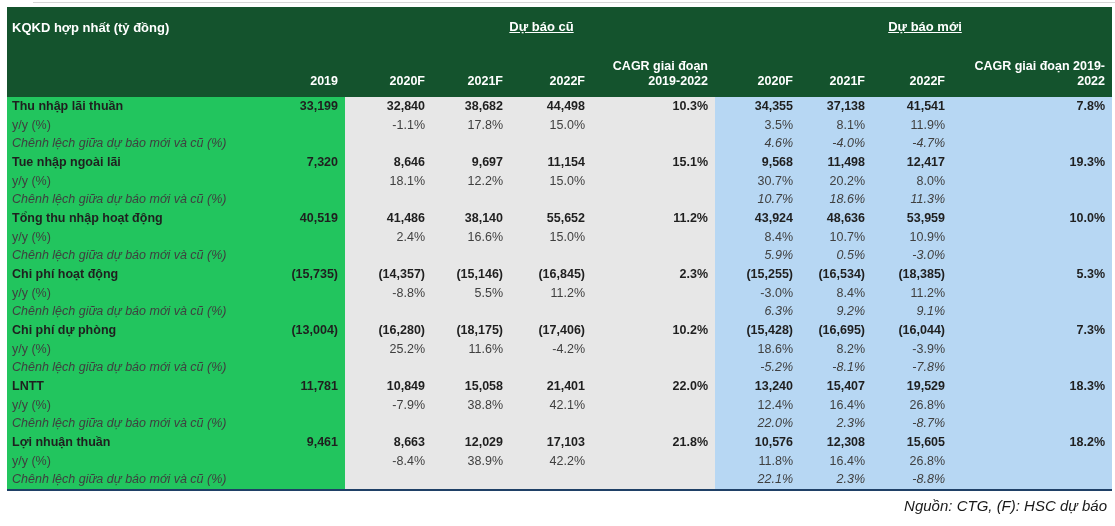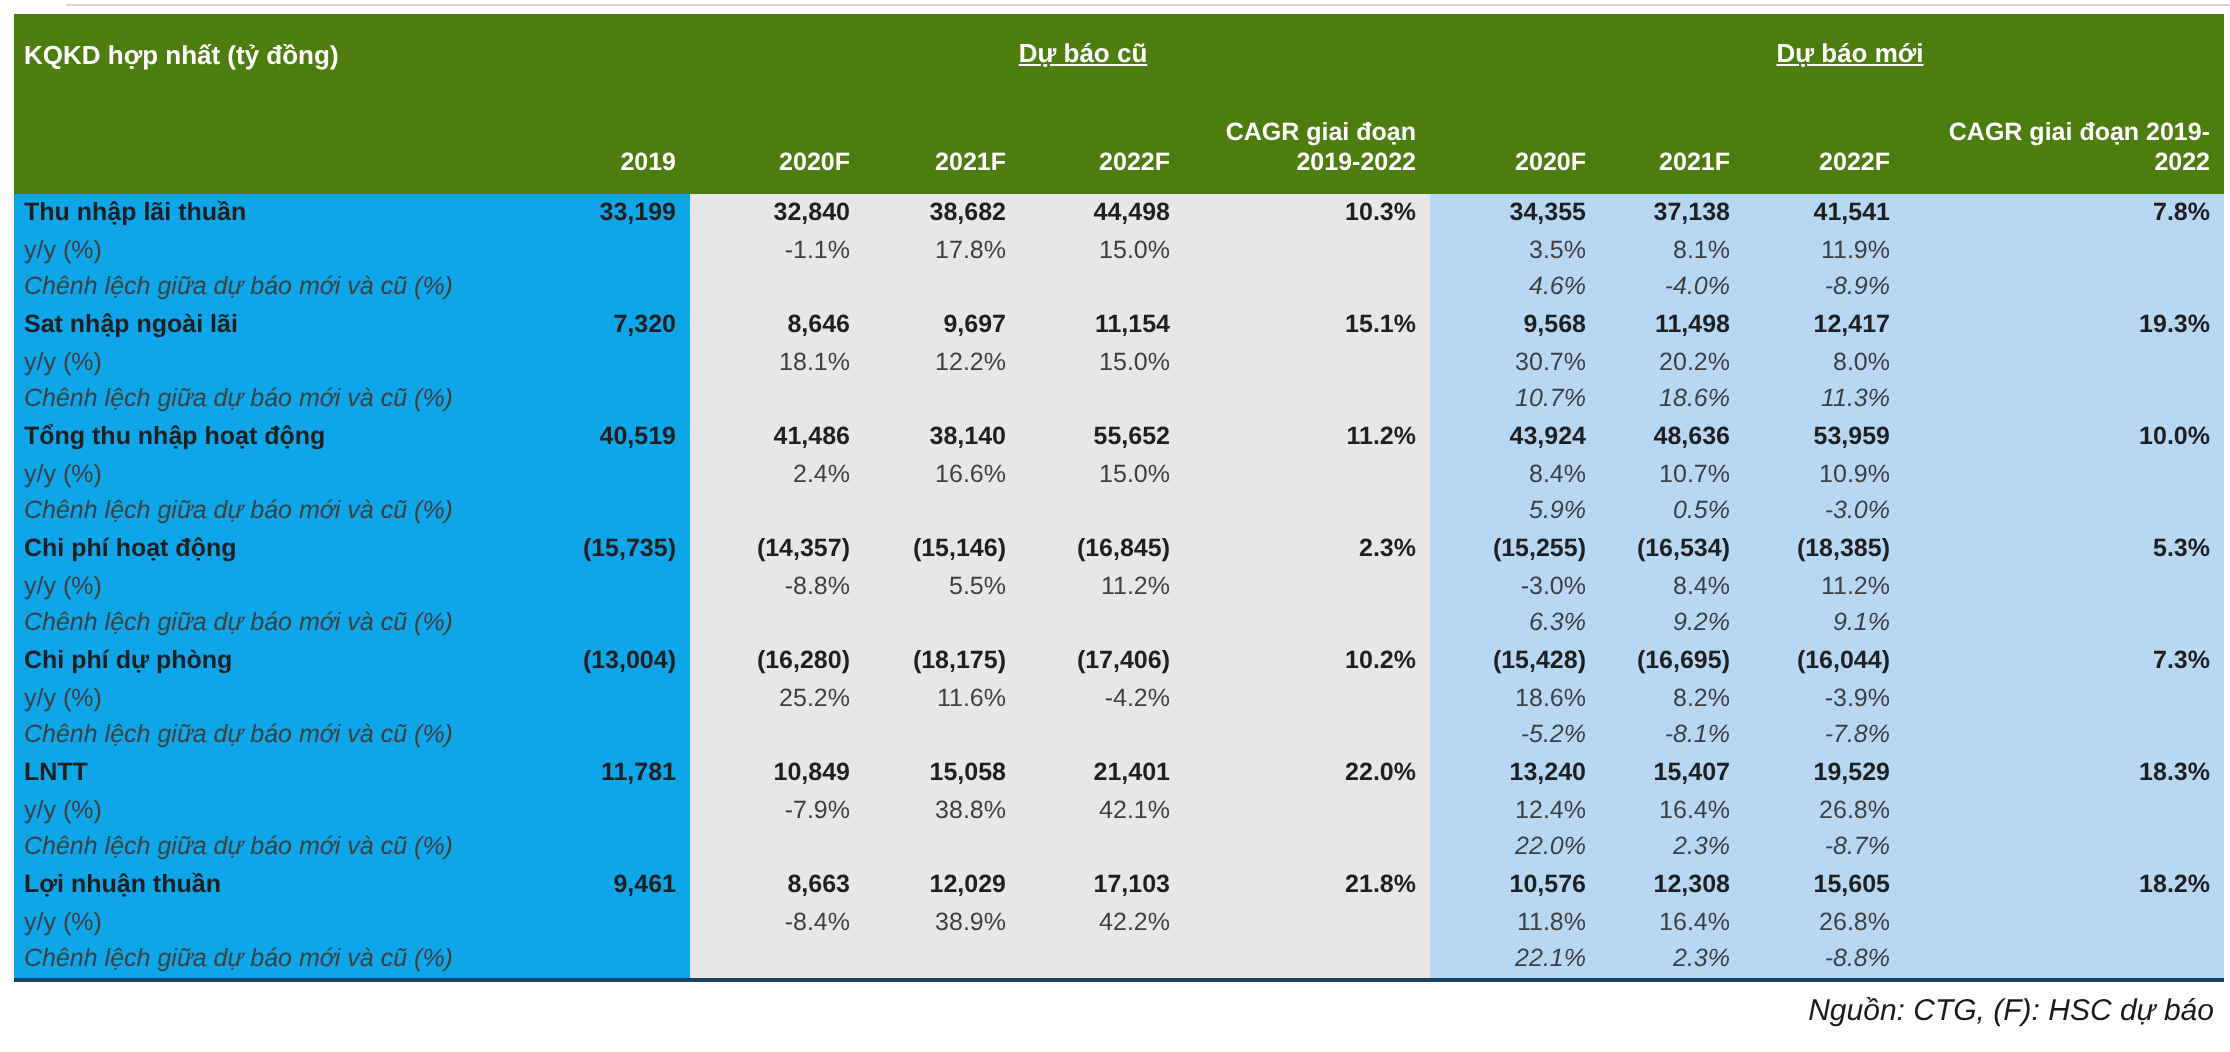--- a/index.html
+++ b/index.html
@@ -8,30 +8,30 @@
     font-family:"Liberation Sans", sans-serif;
     -webkit-font-smoothing:antialiased;
   }
   .topline{position:absolute;top:2px;left:33px;right:0;height:1px;background:#d6d6d6;}
   .tbl-wrap{position:absolute;left:7px;top:7px;width:1105px;}
   table{border-collapse:collapse;table-layout:fixed;width:1105px;border-bottom:2px solid #1f4066;}
   col.c0{width:255px;} col.c1{width:83px;} col.c2{width:87px;} col.c3{width:78px;}
   col.c4{width:82px;}  col.c5{width:123px;} col.c6{width:85px;} col.c7{width:72px;}
   col.c8{width:80px;}  col.c9{width:160px;}
 
-  thead th{background:#4d7c0f;color:#ffffff;font-weight:bold;}
+  thead th{background:#14532d;color:#ffffff;font-weight:bold;}
   th.h-title{text-align:left;font-size:13px;vertical-align:middle;padding:2px 0 0 5px;height:36px;}
   th.h-section{text-align:center;font-size:13px;vertical-align:middle;padding-top:2px;}
   th.h-section span{text-decoration:underline;margin-left:23px;}
   th.h-col{font-size:12.5px;text-align:right;vertical-align:bottom;padding:0 7px 8px 0;height:44px;line-height:15px;}
 
   tbody td{height:18.67px;font-size:12.5px;line-height:18.67px;white-space:nowrap;overflow:hidden;padding:0 7px 0 0;}
   td.c-label{text-align:left;padding:0 0 0 5px;}
   td.c-val{text-align:right;}
-  .z-base{background:#0ea5e9;}
+  .z-base{background:#22c55e;}
   .z-old{background:#e7e7e7;}
   .z-new{background:#b7d7f3;}
   tr.r-main td{font-weight:bold;color:#1f1f1f;}
   tr.r-yoy td{font-weight:normal;color:#3f3f3f;}
   tr.r-diff td{font-weight:normal;font-style:italic;color:#3f3f3f;}
 
   .source-note{
     position:absolute;right:8px;top:497px;
     font-size:15px;font-style:italic;color:#1a1a1a;text-align:right;
   }
@@ -105,25 +105,25 @@
         </tr>
         <tr class="r-diff">
           <td class="z-base c-label">Chênh lệch giữa dự báo mới và cũ (%)</td>
           <td class="z-base c-val"></td>
           <td class="z-old c-val"></td>
           <td class="z-old c-val"></td>
           <td class="z-old c-val"></td>
           <td class="z-old c-val"></td>
           <td class="z-new c-val">4.6%</td>
           <td class="z-new c-val">-4.0%</td>
-          <td class="z-new c-val">-8.9%</td>
-          <td class="z-new c-val"></td>
-        </tr>
-        <tr class="r-main">
-          <td class="z-base c-label">Sat nhập ngoài lãi</td>
+          <td class="z-new c-val">-4.7%</td>
+          <td class="z-new c-val"></td>
+        </tr>
+        <tr class="r-main">
+          <td class="z-base c-label">Tue nhập ngoài lãi</td>
           <td class="z-base c-val">7,320</td>
           <td class="z-old c-val">8,646</td>
           <td class="z-old c-val">9,697</td>
           <td class="z-old c-val">11,154</td>
           <td class="z-old c-val">15.1%</td>
           <td class="z-new c-val">9,568</td>
           <td class="z-new c-val">11,498</td>
           <td class="z-new c-val">12,417</td>
           <td class="z-new c-val">19.3%</td>
         </tr>

